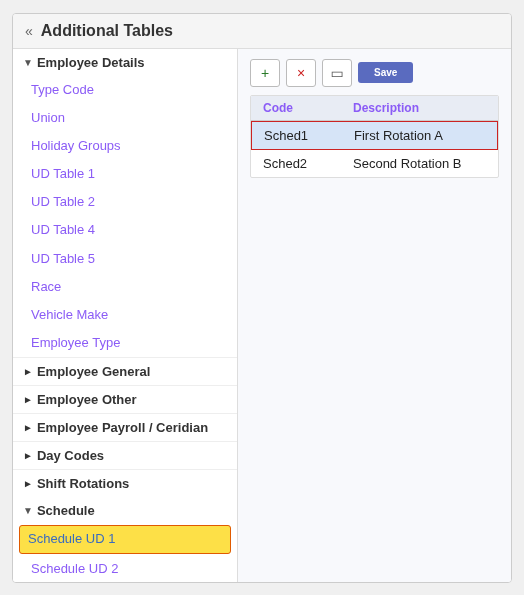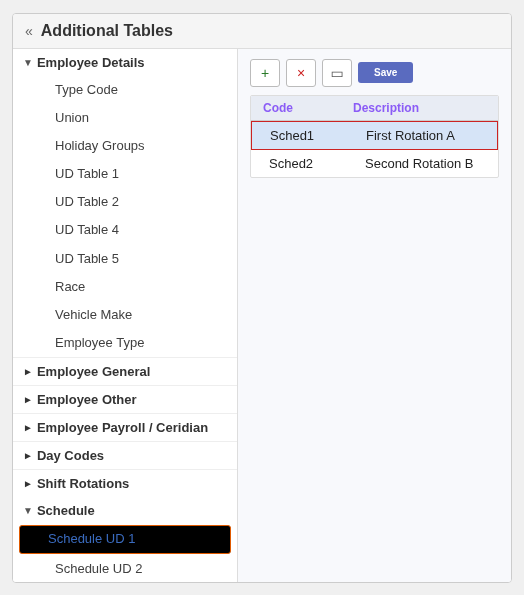--- a/index.html
+++ b/index.html
@@ -63,32 +63,32 @@
       font-weight: bold;
       color: #333;
       cursor: pointer;
       gap: 4px;
     }
     .sidebar-section-header .chevron {
       font-size: 10px;
       color: #555;
     }
     .sidebar-item {
-      padding: 5px 10px 5px 42px;
-      color: #404040;
+      padding: 5px 10px 5px 18px;
+      color: #8b5cf6;
       cursor: pointer;
       line-height: 1.4;
     }
     .sidebar-item.selected-outlined {
       border: 1.5px solid #e05a00;
       color: #3a6bbf;
       border-radius: 3px;
-      background: #000000;
+      background: #fde047;
       margin: 1px 6px;
-      padding: 4px 8px 4px 28px;
+      padding: 4px 8px 4px 8px;
     }
     .main {
       flex: 1;
       display: flex;
       flex-direction: column;
       background: #f8f9fc;
       overflow: hidden;
     }
     .toolbar {
       display: flex;
@@ -150,21 +150,20 @@
     }
     .table-row:last-child { border-bottom: none; }
     .table-row.selected-outlined {
       border: 1.5px solid #cc2222;
       background: #d6e4f7;
     }
     .table-cell {
       padding: 6px 12px;
       color: #222;
       font-size: 13px;
-      margin-left: 6px;
     }
     .table-cell.code { width: 90px; }
     .table-cell.desc { flex: 1; }
     .collapsed-section {
       display: flex;
       align-items: center;
       padding: 6px 10px;
       font-weight: bold;
       color: #333;
       cursor: pointer;

